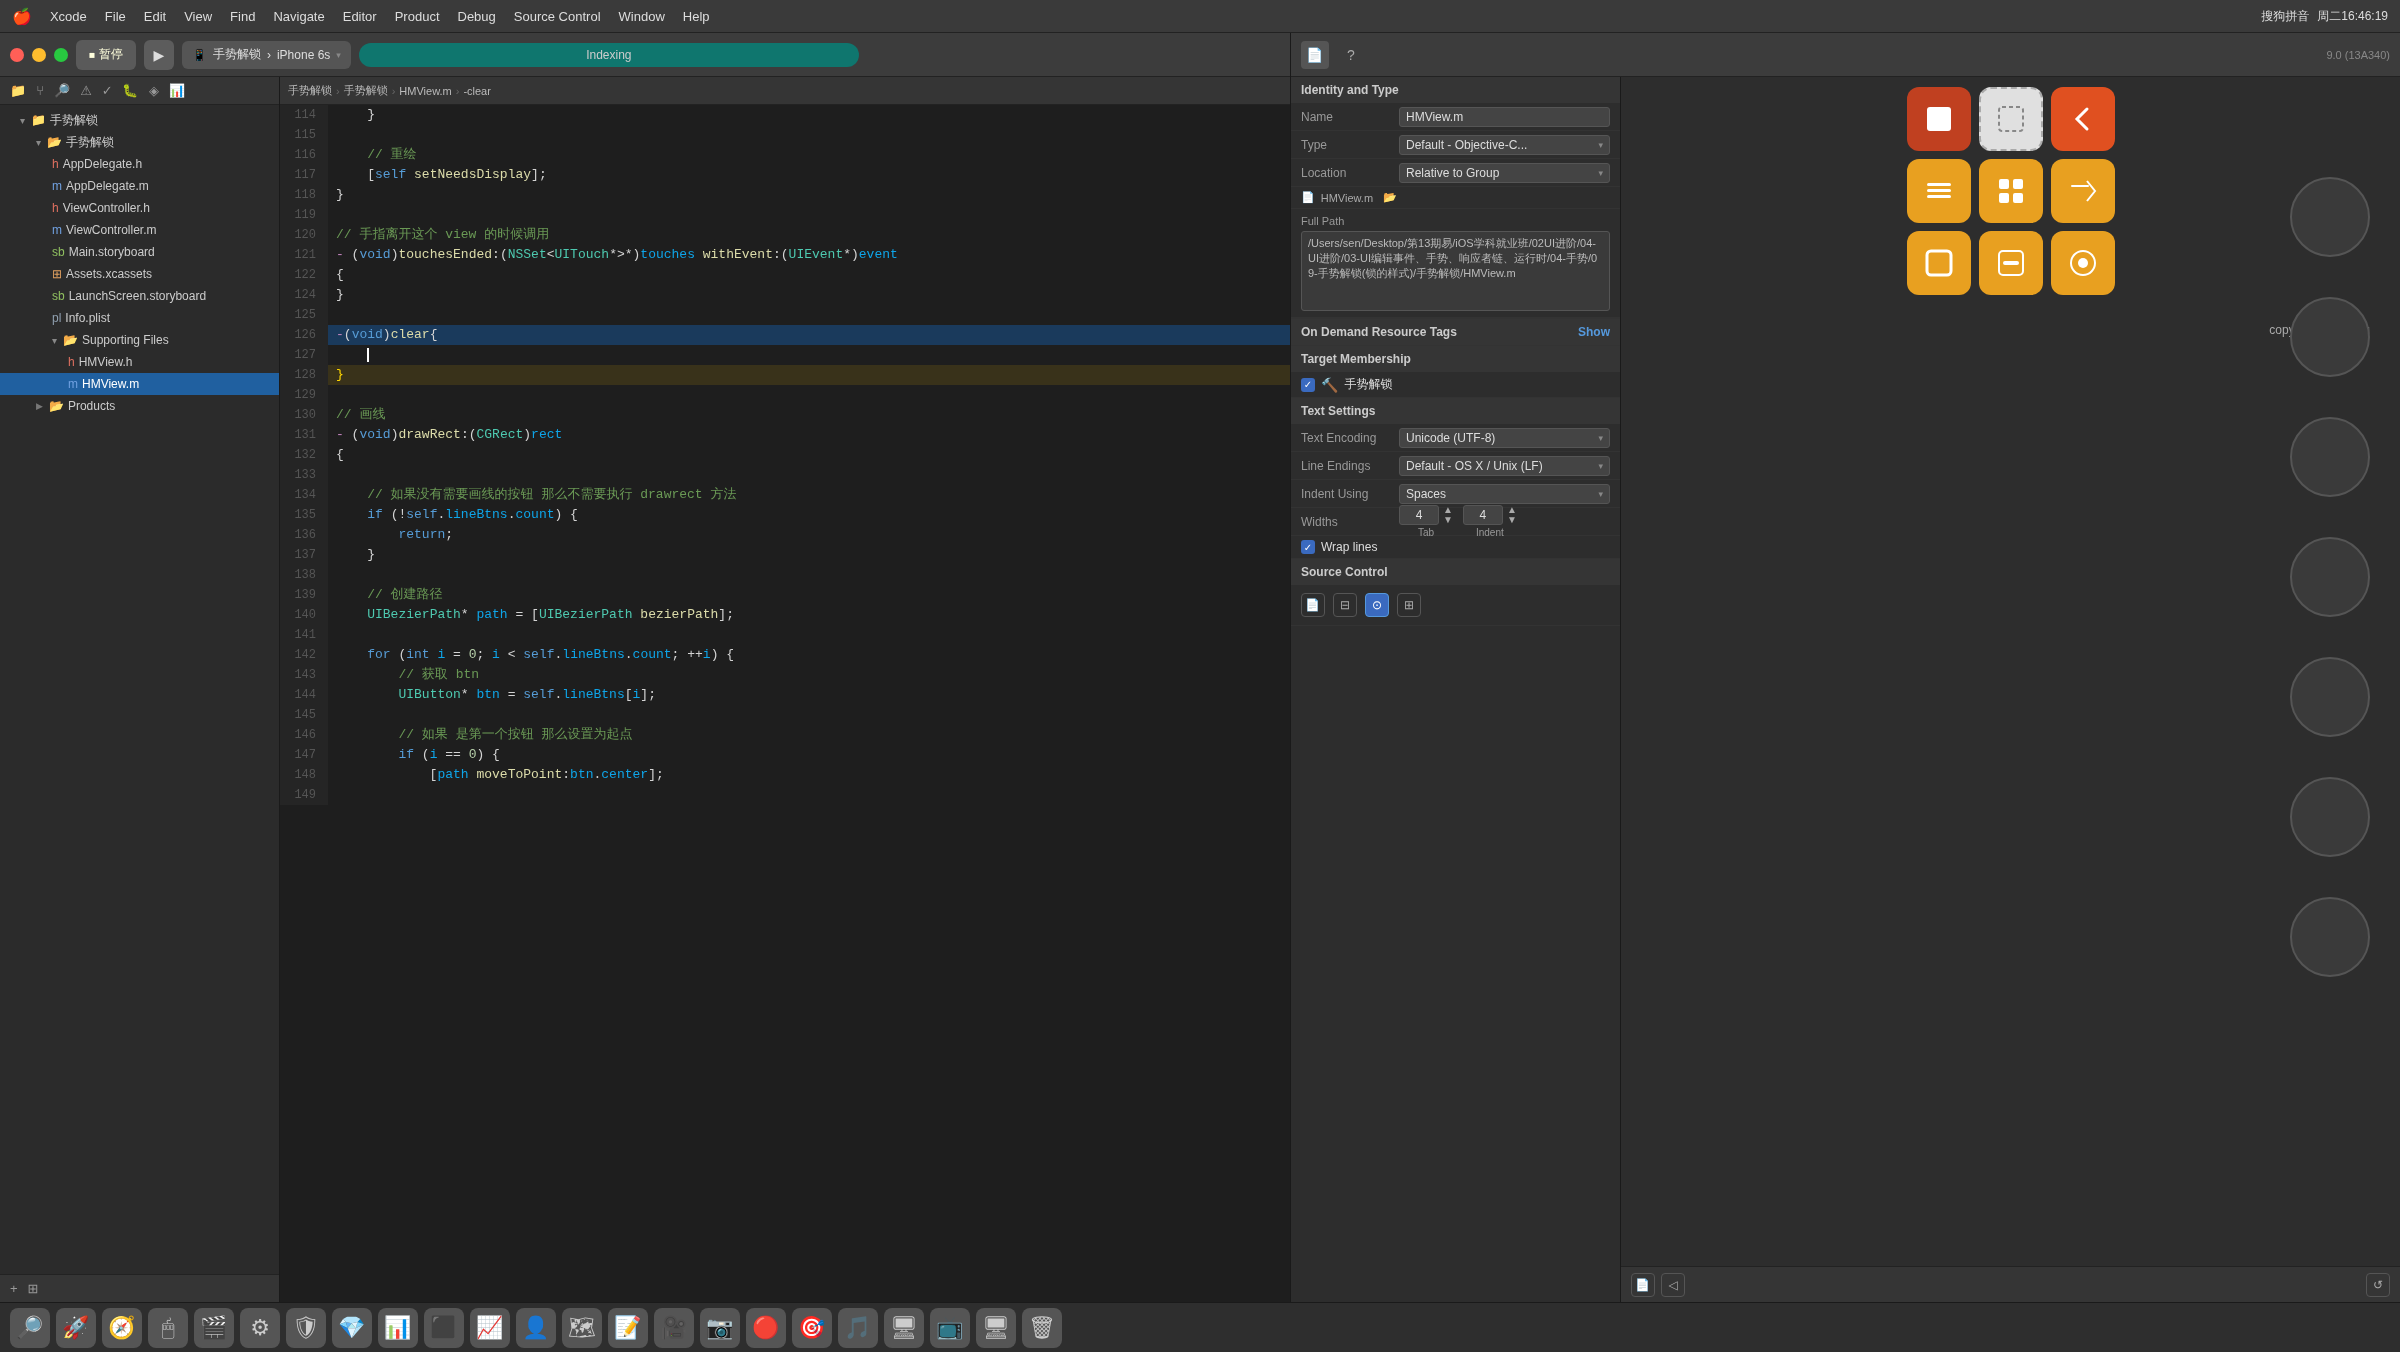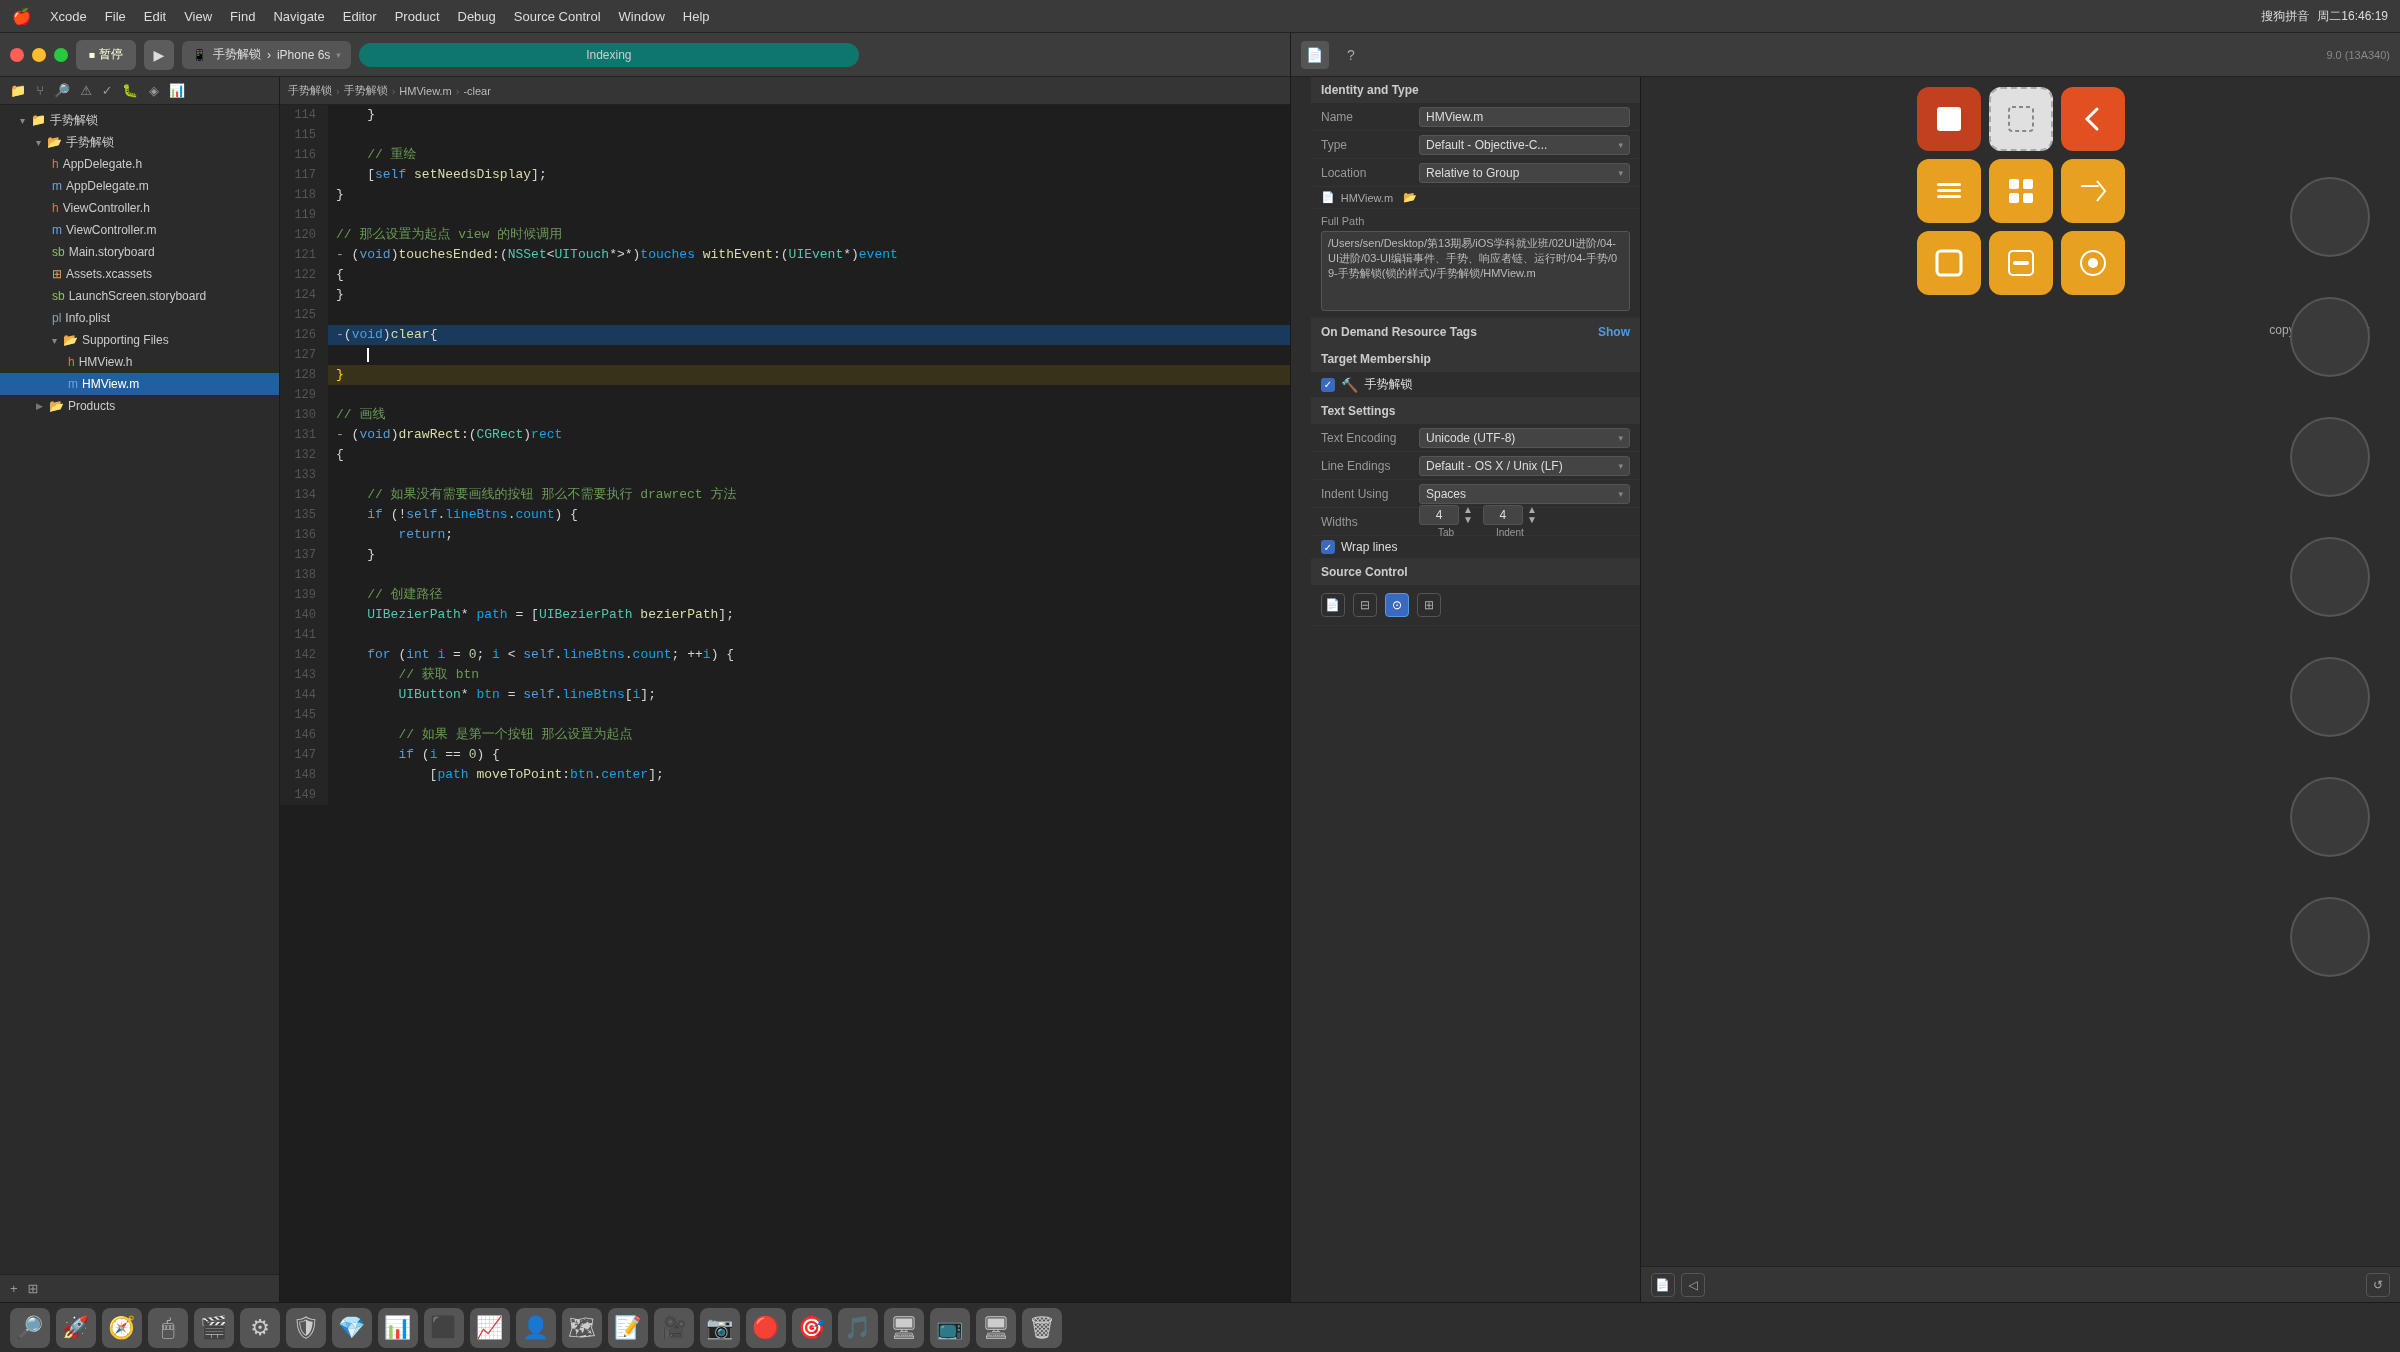--- a/index.html
+++ b/index.html
@@ -291,21 +291,20 @@
       width: 28px; height: 28px;
       display: flex; align-items: center; justify-content: center;
       color: #aaa; font-size: 14px; cursor: pointer;
       border-radius: 4px;
     }
     .inspector-tab.active { background: #555; color: #fff; }
 
     .inspector-body {
       display: flex;
       height: calc(100% - 44px);
-      margin-left: 20px;
     }
     .inspector-left {
       width: 330px;
       border-right: 1px solid #1a1a1a;
       overflow-y: auto;
     }
     .inspector-right {
       flex: 1;
       overflow-y: auto;
       position: relative;
@@ -630,21 +629,21 @@
     <div class="code-line">
       <span class="line-num">118</span>
       <span class="line-content">}</span>
     </div>
     <div class="code-line">
       <span class="line-num">119</span>
       <span class="line-content"></span>
     </div>
     <div class="code-line">
       <span class="line-num">120</span>
-      <span class="line-content"><span class="com">// 那么设置为起点 view 的时候调用</span></span>
+      <span class="line-content"><span class="com">// 手指离开这个 view 的时候调用</span></span>
     </div>
     <div class="code-line">
       <span class="line-num">121</span>
       <span class="line-content"><span class="kw">-</span> (<span class="kw2">void</span>)<span class="fn">touchesEnded</span>:(<span class="type">NSSet</span>&lt;<span class="type">UITouch</span>*&gt;*)<span class="mac-ch">touches</span> <span class="fn">withEvent</span>:(<span class="type">UIEvent</span>*)<span class="mac-ch">event</span></span>
     </div>
     <div class="code-line">
       <span class="line-num">122</span>
       <span class="line-content">{</span>
     </div>
     <div class="code-line">

